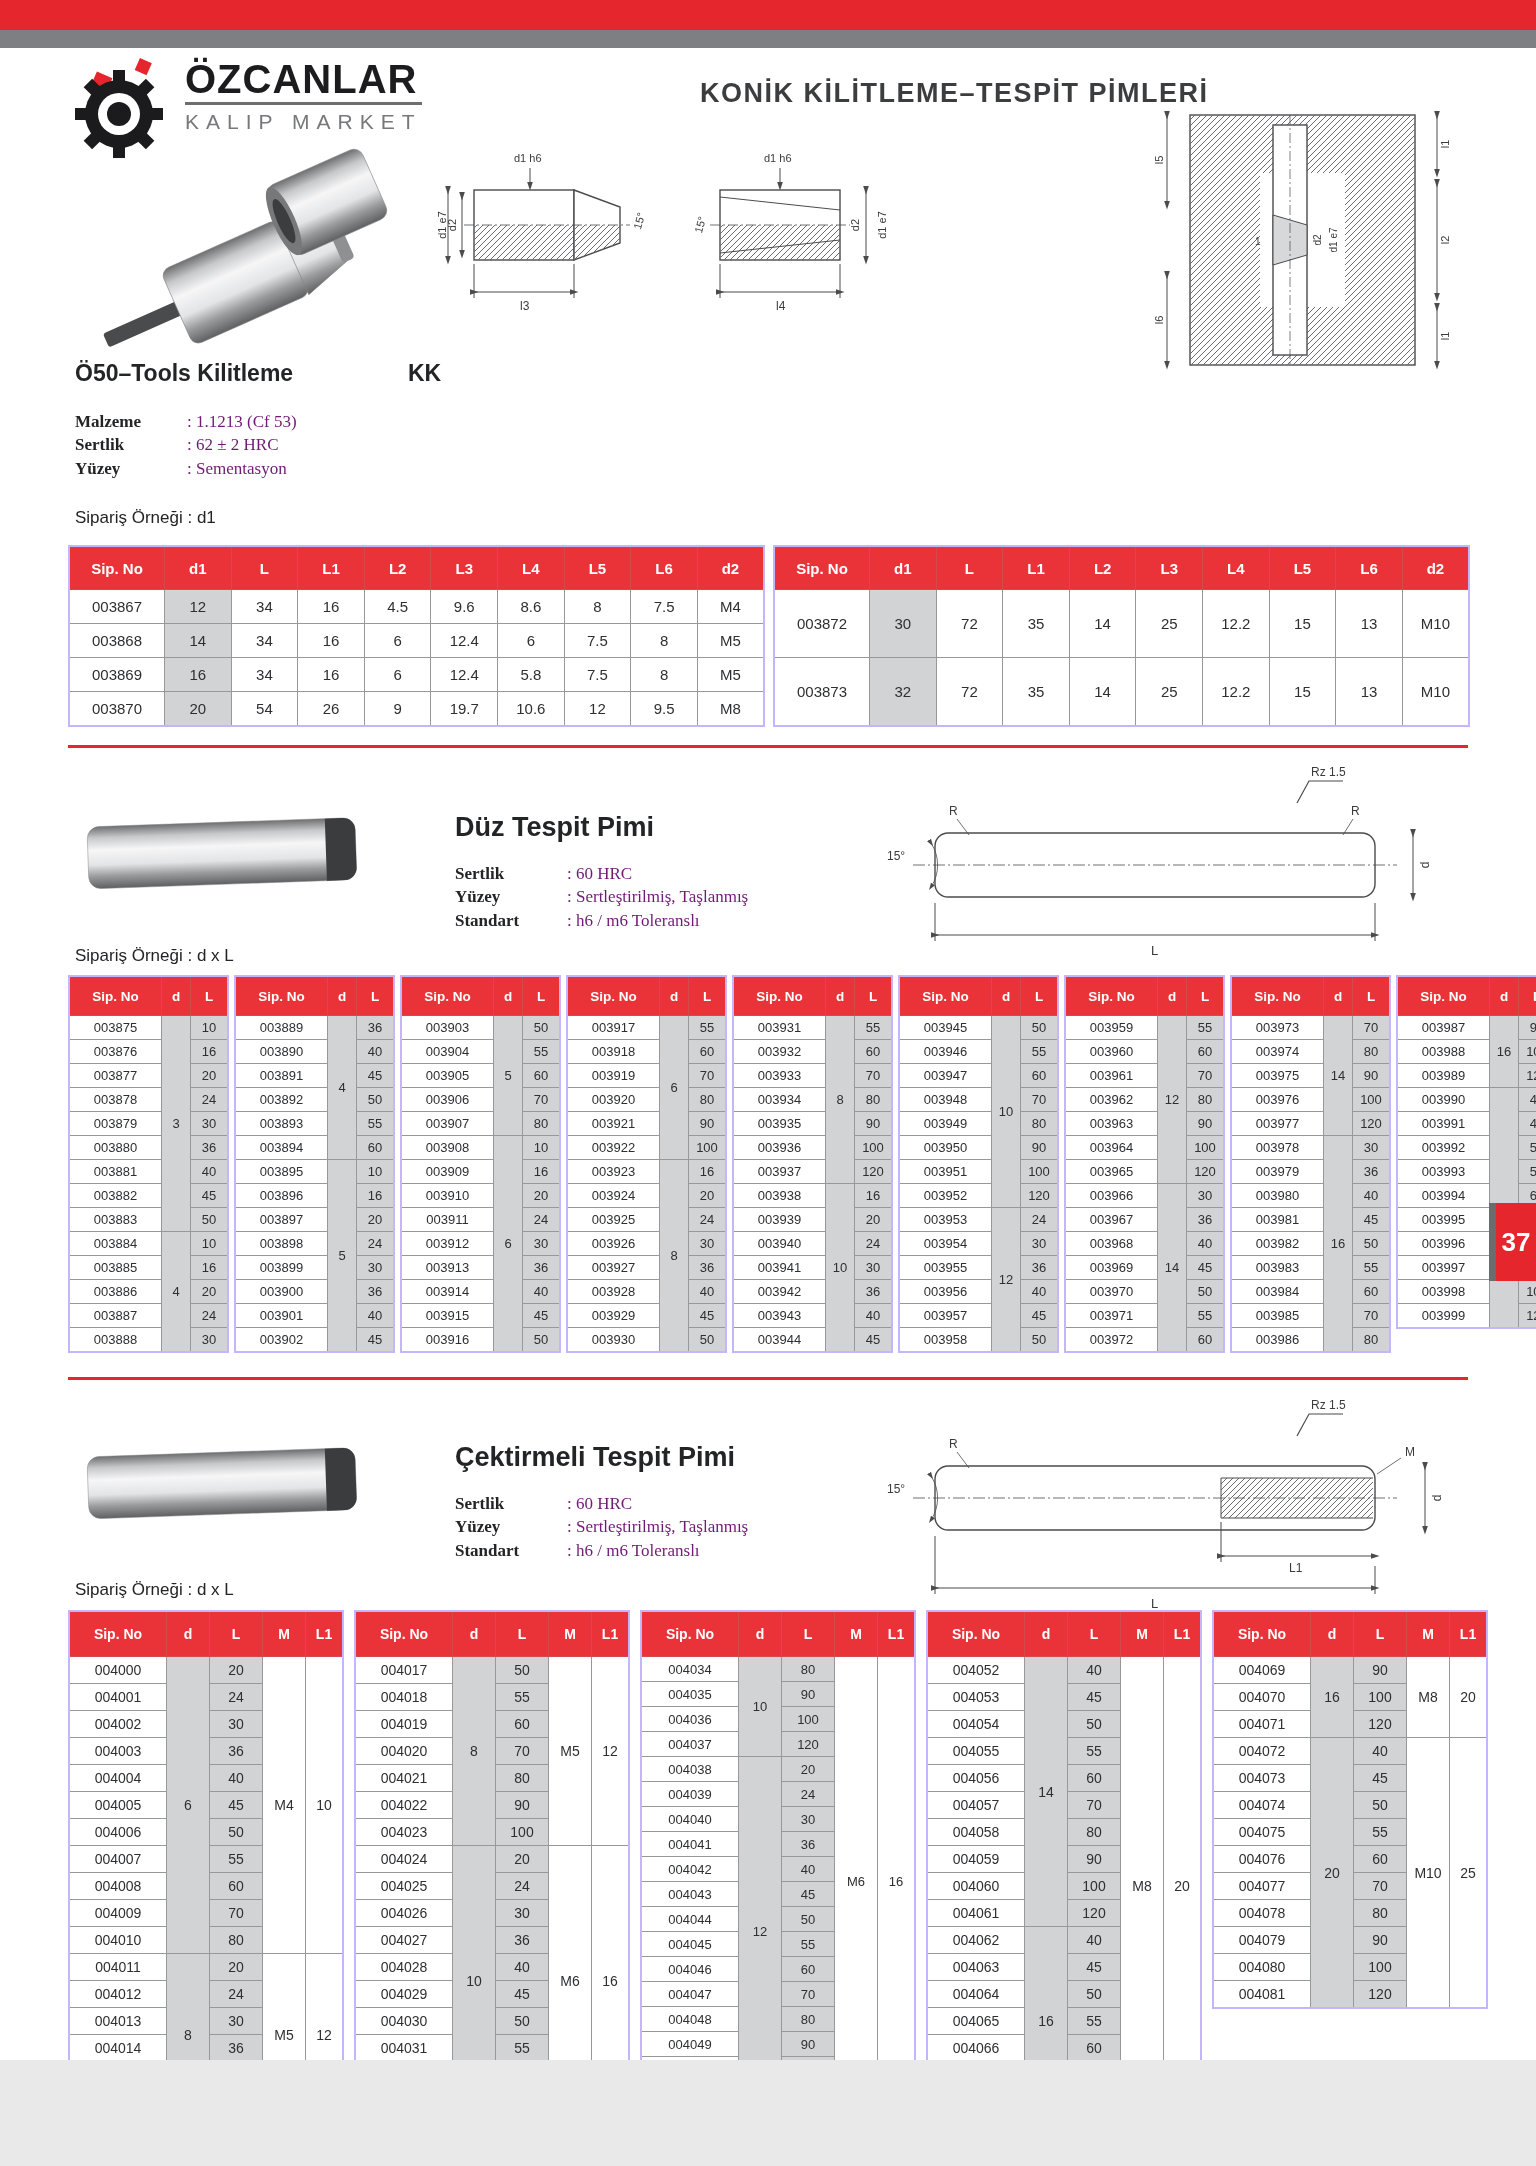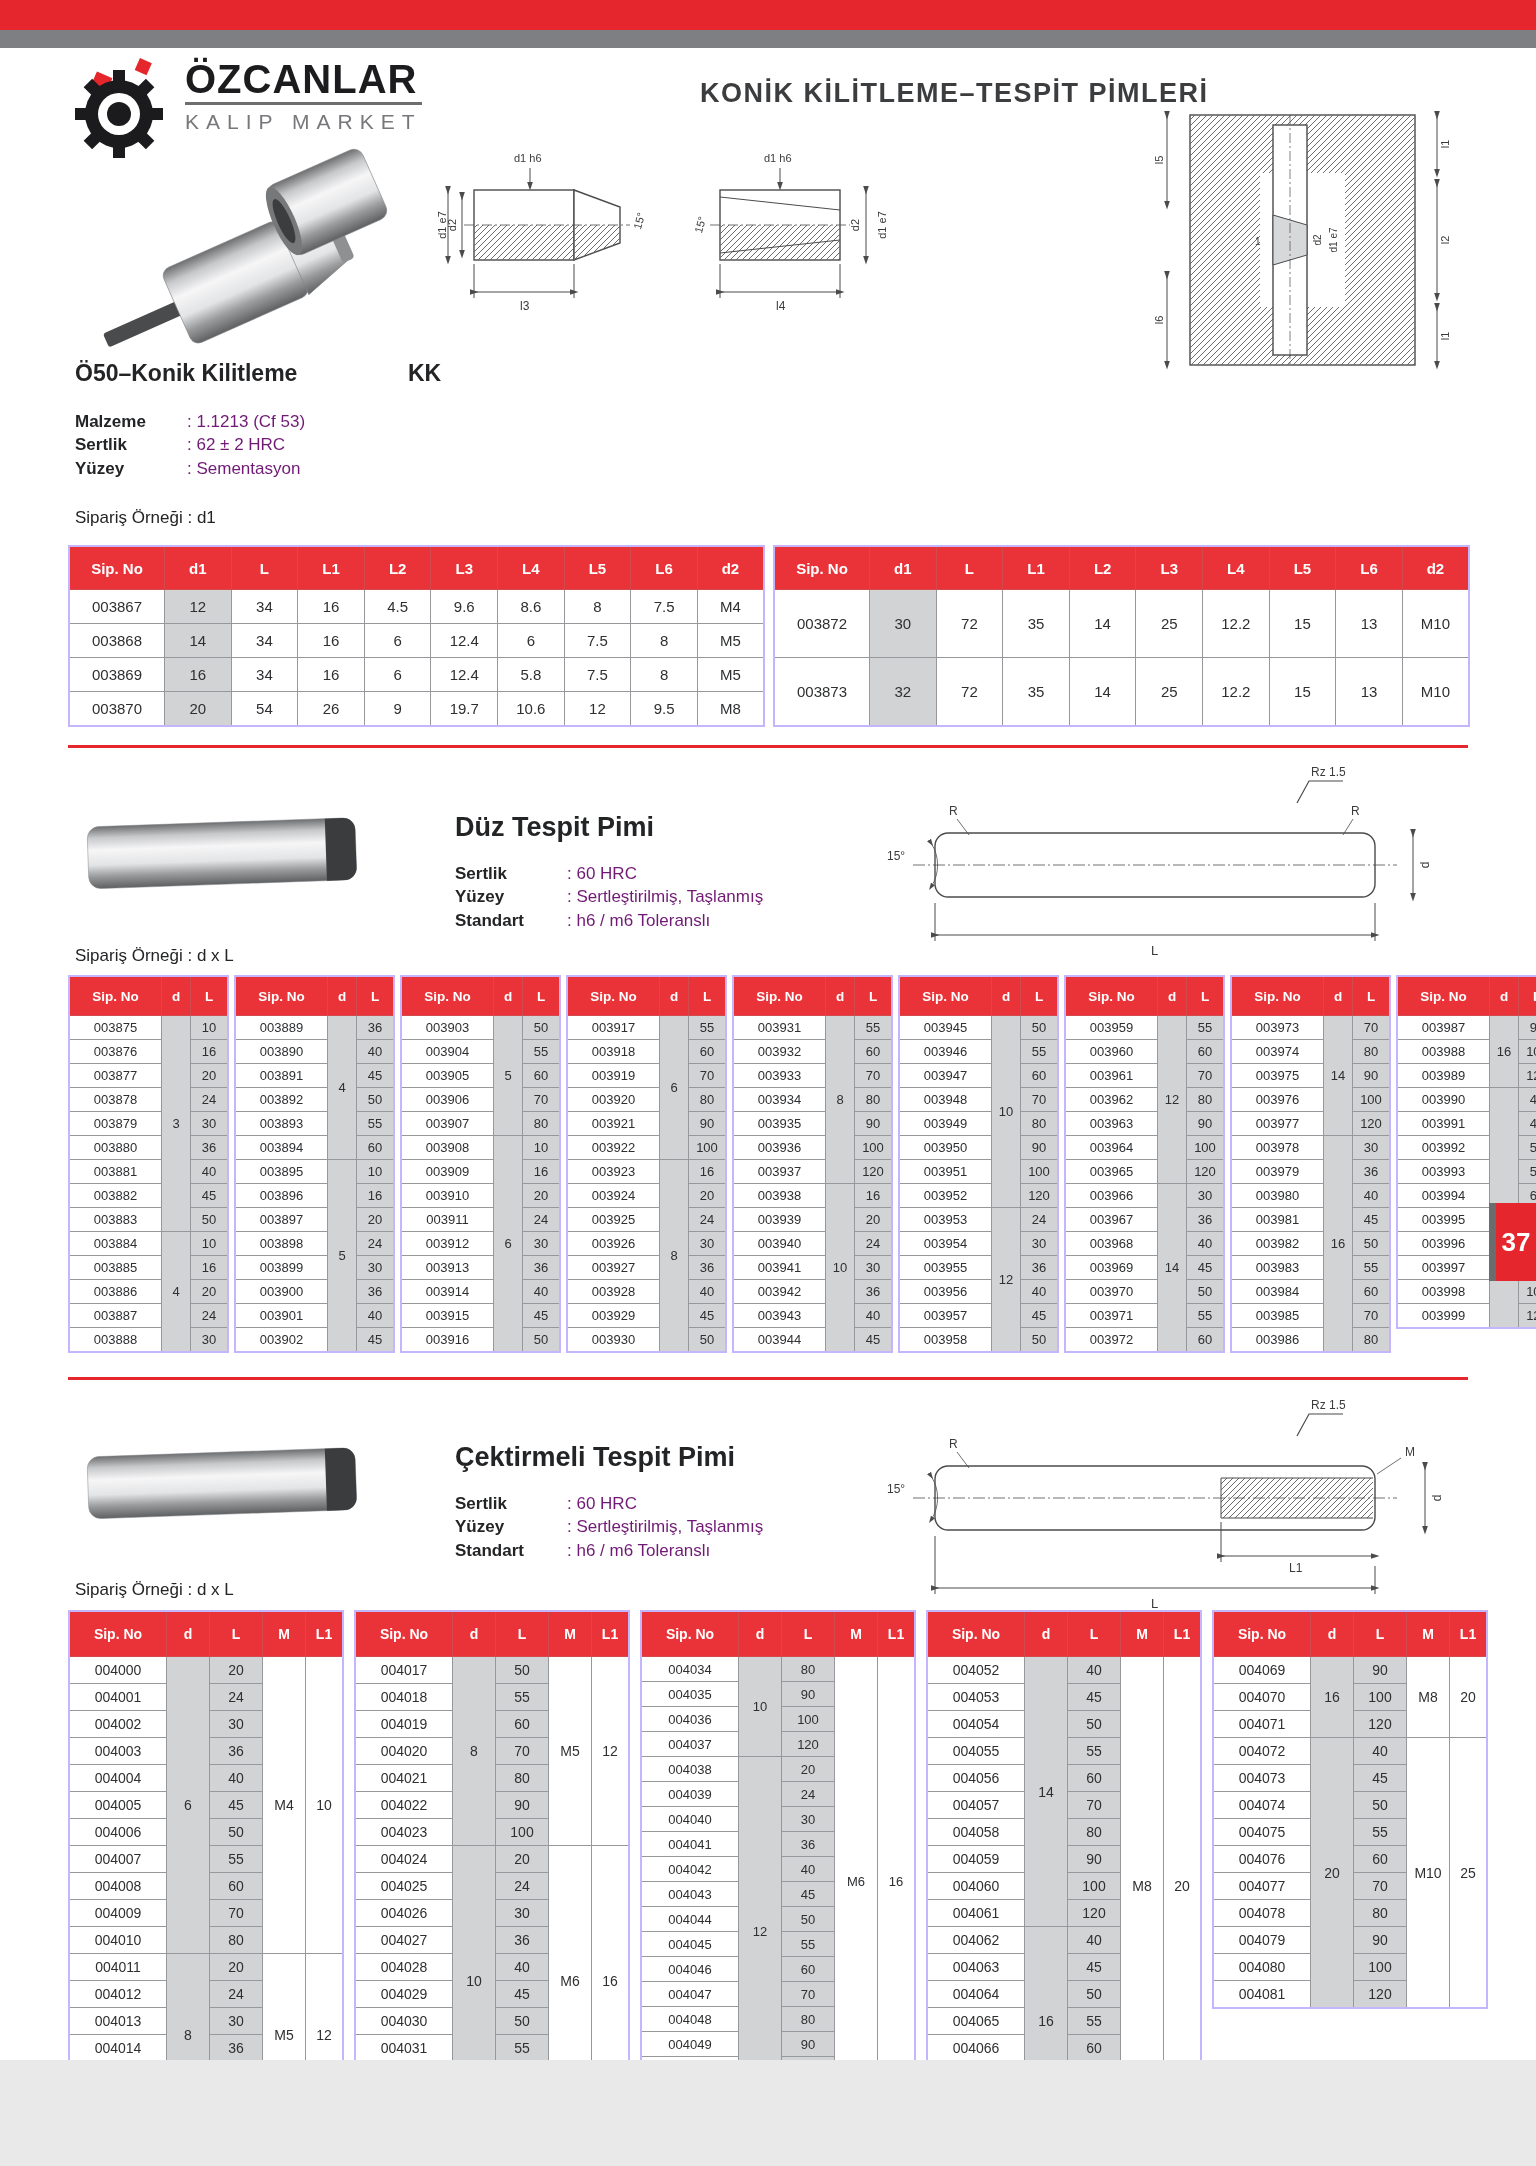--- a/index.html
+++ b/index.html
@@ -14,21 +14,21 @@
   .brand-name{font-size:40px;font-weight:800;letter-spacing:1px;color:#1c1c1e;
               border-bottom:3px solid #6d6e70;padding-bottom:2px;line-height:1.05;}
   .brand-sub{font-size:21px;font-weight:400;letter-spacing:7px;color:#77787b;margin-top:5px;}
   .page-title{position:absolute;left:700px;top:78px;font-size:27px;font-weight:700;
               letter-spacing:1.5px;color:#3c3d3f;}
 
   
   .sec-heading{position:absolute;font-size:23px;font-weight:700;color:#232426;}
   .kk-code{position:absolute;left:408px;top:360px;font-size:23px;font-weight:700;color:#232426;}
   .specs{position:absolute;font-size:17px;line-height:1.38;}
-  .spec-row{display:flex;}
+  .spec-row{display:flex;font-family:Liberation Serif, serif;}
   .spec-label{font-weight:700;width:112px;color:#232426;}
   .spec-value{color:#701a75;}
   .order-label{position:absolute;font-size:17px;font-weight:400;color:#232426;}
 
   
   .gtable{border-collapse:collapse;table-layout:fixed;background:#fff;border:2px solid #c4b5fd;}
   .gtable th{background:#ea3338;color:#ffffff;font-weight:700;border:1px solid #d24a4e;}
   .gtable td{border:1px solid #97989b;text-align:center;color:#2e2f31;}
   .gtable .gray{background:#d2d3d5;}
   .gtable .sip{background:#ffffff;}
@@ -196,21 +196,21 @@
     <text transform="rotate(-90 300 231)" x="300" y="235" font-size="11" text-anchor="middle">l1</text>
     <path class="dim" d="M22,10 V100" marker-start="url(#arr)" marker-end="url(#arr)"></path>
     <text transform="rotate(-90 14 55)" x="14" y="59" font-size="11" text-anchor="middle">l5</text>
     <path class="dim" d="M22,170 V260" marker-start="url(#arr)" marker-end="url(#arr)"></path>
     <text transform="rotate(-90 14 215)" x="14" y="219" font-size="11" text-anchor="middle">l6</text>
     <text x="110" y="140" font-size="10">1</text>
     <text transform="rotate(-90 172 135)" x="172" y="139" font-size="10" text-anchor="middle">d2</text>
     <text transform="rotate(-90 188 135)" x="188" y="139" font-size="10" text-anchor="middle">d1 e7</text>
   </svg>
 
-  <div class="sec-heading" style="left:75px;top:360px">Ö50–Konik Kilitleme</div>
+  <div class="sec-heading" style="left:75px;top:360px">Ö50–Tools Kilitleme</div>
   <div class="kk-code">KK</div>
   <div class="specs" style="left:75px;top:410px">
     <div class="spec-row">
         <span class="spec-label">Malzeme</span>
         <span class="spec-value">: 1.1213 (Cf 53)</span>
       </div>
     <div class="spec-row">
         <span class="spec-label">Sertlik</span>
         <span class="spec-value">: 62 ± 2 HRC</span>
       </div>

